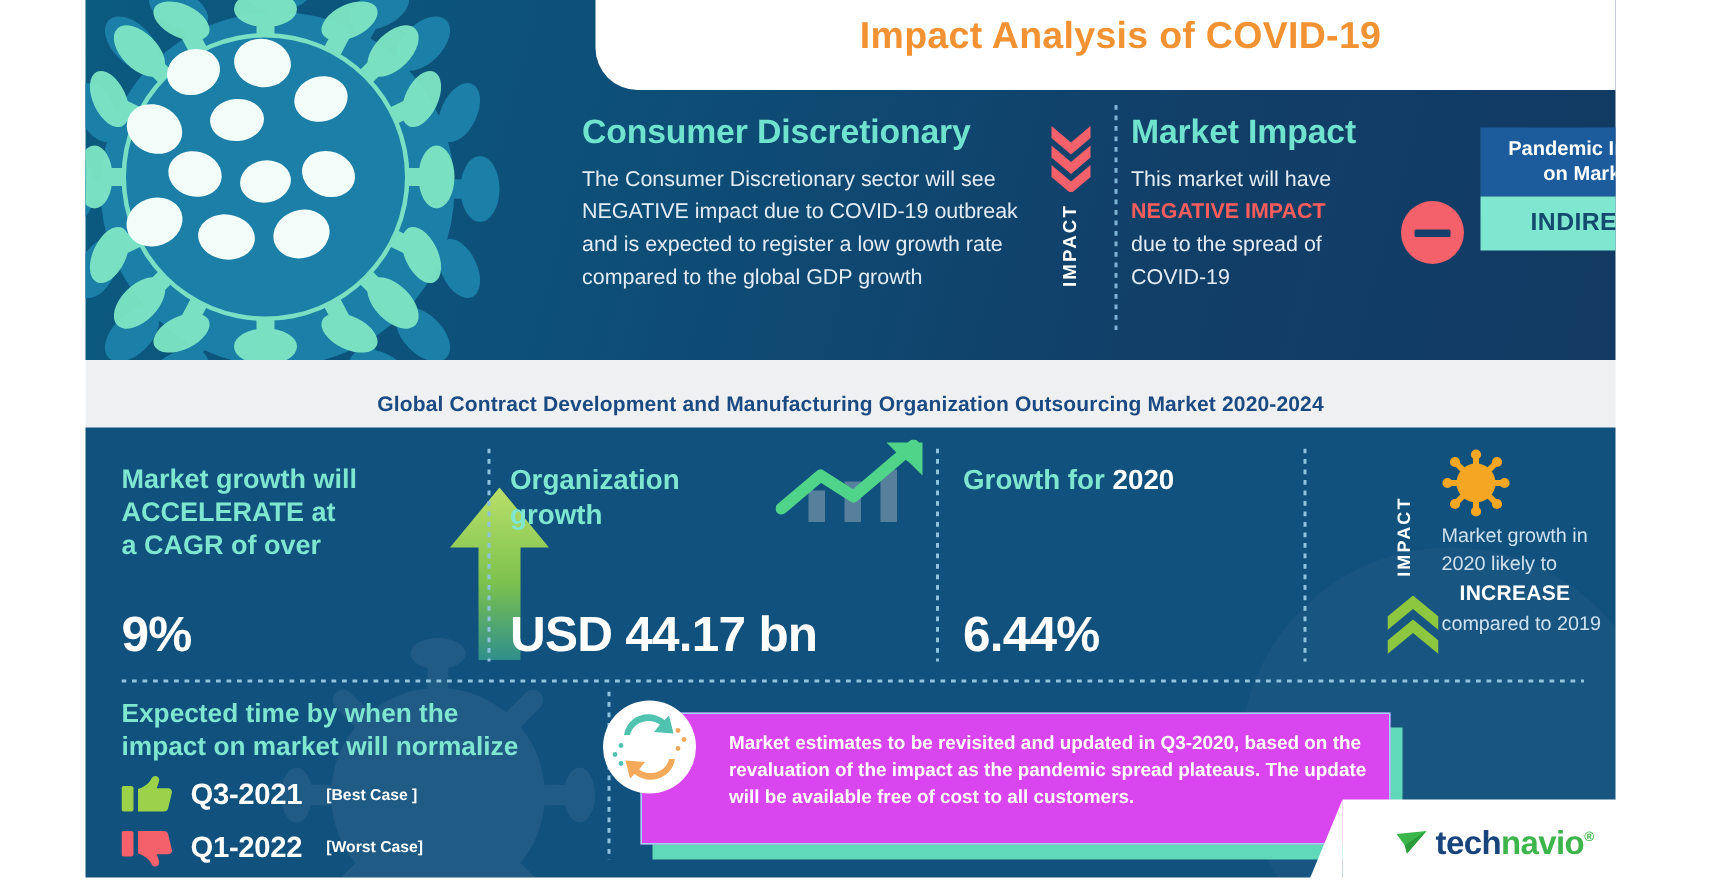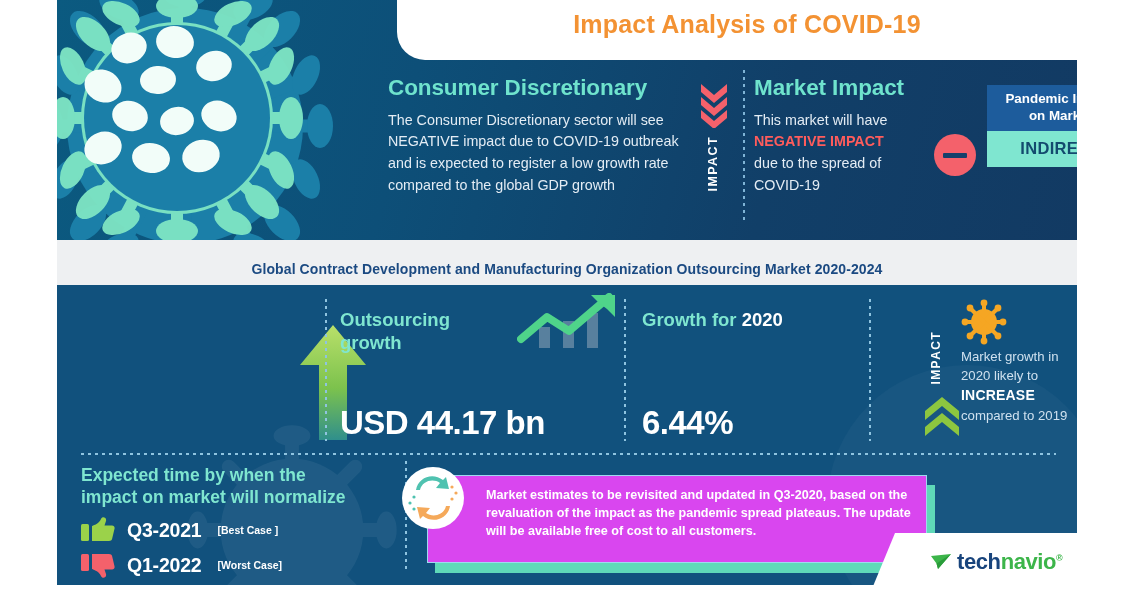--- a/index.html
+++ b/index.html
@@ -115,21 +115,21 @@
   .div-1 { left: 268px; }
   .div-2 { left: 567px; }
   .div-3 { left: 812px; }
 
   
   .impact-col { position: absolute; left: 868px; top: 14px; width: 150px; height: 150px; }
   .impact-col .vtext { position: absolute; left: 4px; top: 32px; font-size: 12px; }
   .virus-orange { position: absolute; left: 36px; top: 0px; width: 46px; height: 46px; }
   .up-chev { position: absolute; left: 0px; top: 98px; }
   .impact-text { position: absolute; left: 36px; top: 48px; width: 114px; color: #cfe1ef; font-size: 13.2px; line-height: 1.45; }
-  .impact-text .inc { color: #ffffff; font-weight: bold; font-size: 14px; letter-spacing: .2px; }
+  .impact-text .inc { color: #ffffff; font-weight: bold; font-size: 14px; letter-spacing: .2px; margin-left: 12px; }
 
   .divider-h {
     position: absolute; left: 24px; top: 168px; width: 975px; height: 2px;
     background-image: linear-gradient(to right, #8fc4e0 0 3px, transparent 3px 7px);
     background-size: 7px 2px;
   }
 
   
   .bottom-row { position: absolute; left: 0; top: 176px; width: 1020px; height: 124px; }
   .norm-block { position: absolute; left: 24px; top: 4px; width: 310px; }
@@ -347,37 +347,45 @@
         </g>
         <ellipse cx="100" cy="18" rx="16" ry="9"></ellipse>
           <ellipse cx="182" cy="100" rx="9" ry="16"></ellipse>
         <ellipse cx="100" cy="182" rx="16" ry="9"></ellipse>
           <ellipse cx="18" cy="100" rx="9" ry="16"></ellipse>
       </g>
     </svg>
 
     <div class="metrics-row">
 
+      <div class="cell-a">
+        <div class="m-label">
+          <span>Market growth will</span><br>
+          <span>ACCELERATE at</span><br>
+          <span>a CAGR of over</span>
+        </div>
+        <div class="m-value">9%</div>
+      </div>
 
       <svg class="arrow-up" viewBox="0 0 66 115">
         <defs>
           <linearGradient id="gup" x1="0" y1="1" x2="0" y2="0">
             <stop offset="0" stop-color="#2f8f8c"></stop>
               <stop offset=".45" stop-color="#7cc24d"></stop>
             <stop offset="1" stop-color="#b9e06a"></stop>
           </linearGradient>
         </defs>
         <path d="M33 0 L66 40 L47 40 L47 115 L19 115 L19 40 L0 40 Z" fill="url(#gup)"></path>
       </svg>
 
       <div class="divider-v div-1"></div>
 
       <div class="cell-b">
         <div class="m-label">
-          <span>Outsourcing</span><br>
+          <span>Organization</span><br>
           <span>growth</span>
         </div>
         <div class="m-value">USD 44.17 bn</div>
       </div>
 
       <svg class="growth-chart-ic" viewBox="0 0 105 55">
         <g fill="#7f9ab0" opacity=".65">
           <rect x="22" y="34" width="11" height="21"></rect>
             <rect x="46" y="28" width="11" height="27"></rect>
           <rect x="70" y="20" width="11" height="35"></rect>

